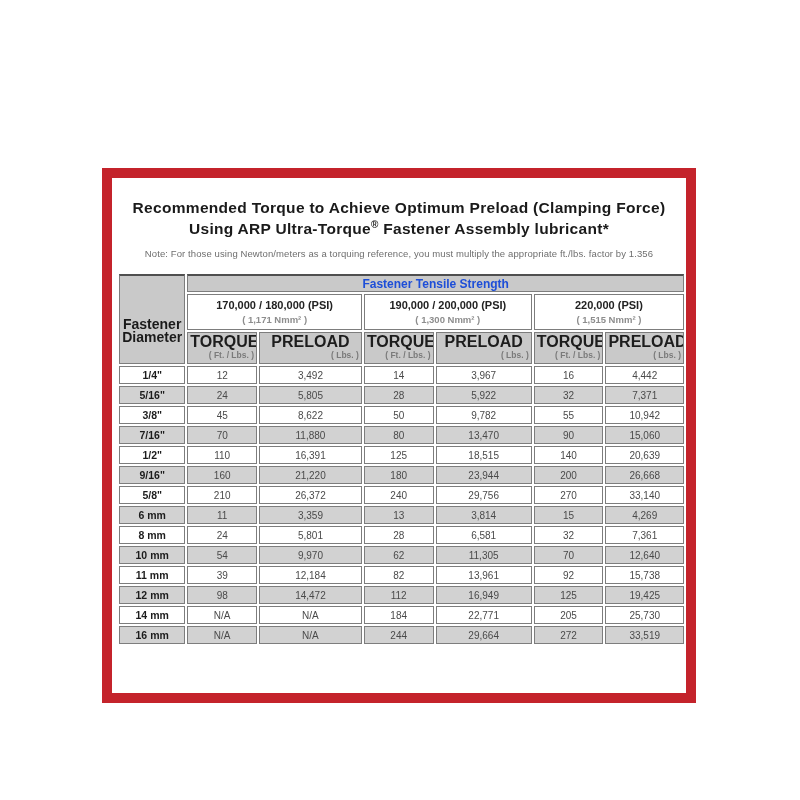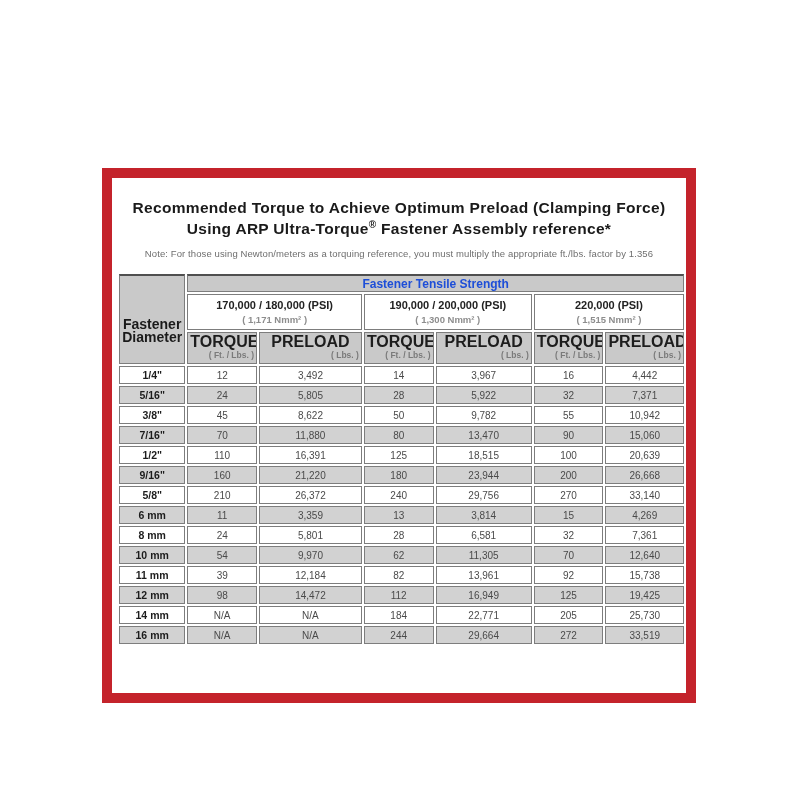--- a/index.html
+++ b/index.html
@@ -131,21 +131,21 @@
   }
 </style>
 </head>
 <body>
 
 <div class="frame">
   <div class="inner">
 
     <h1 class="title">
       <span>Recommended Torque to Achieve Optimum Preload (Clamping Force)</span><br>
-      <span><span>Using ARP Ultra-Torque</span><span class="sup">®</span><span> Fastener Assembly reference*</span></span>
+      <span><span>Using ARP Ultra-Torque</span><span class="sup">®</span><span> Fastener Assembly lubricant*</span></span>
     </h1>
 
     <div class="note">Note: For those using Newton/meters as a torquing reference, you must multiply the appropriate ft./lbs. factor by 1.356</div>
 
     <div class="tablewrap">
       <table>
         <colgroup>
           <col style="width:12%">
           <col style="width:12.6%">
           <col style="width:18.6%">
@@ -239,21 +239,21 @@
               <td class="val">13,470</td>
               <td class="val">90</td>
               <td class="val">15,060</td>
             </tr>
             <tr>
               <td class="diam">1/2"</td>
               <td class="val">110</td>
               <td class="val">16,391</td>
               <td class="val">125</td>
               <td class="val">18,515</td>
-              <td class="val">100</td>
+              <td class="val">140</td>
               <td class="val">20,639</td>
             </tr>
             <tr>
               <td class="diam">9/16"</td>
               <td class="val">160</td>
               <td class="val">21,220</td>
               <td class="val">180</td>
               <td class="val">23,944</td>
               <td class="val">200</td>
               <td class="val">26,668</td>

